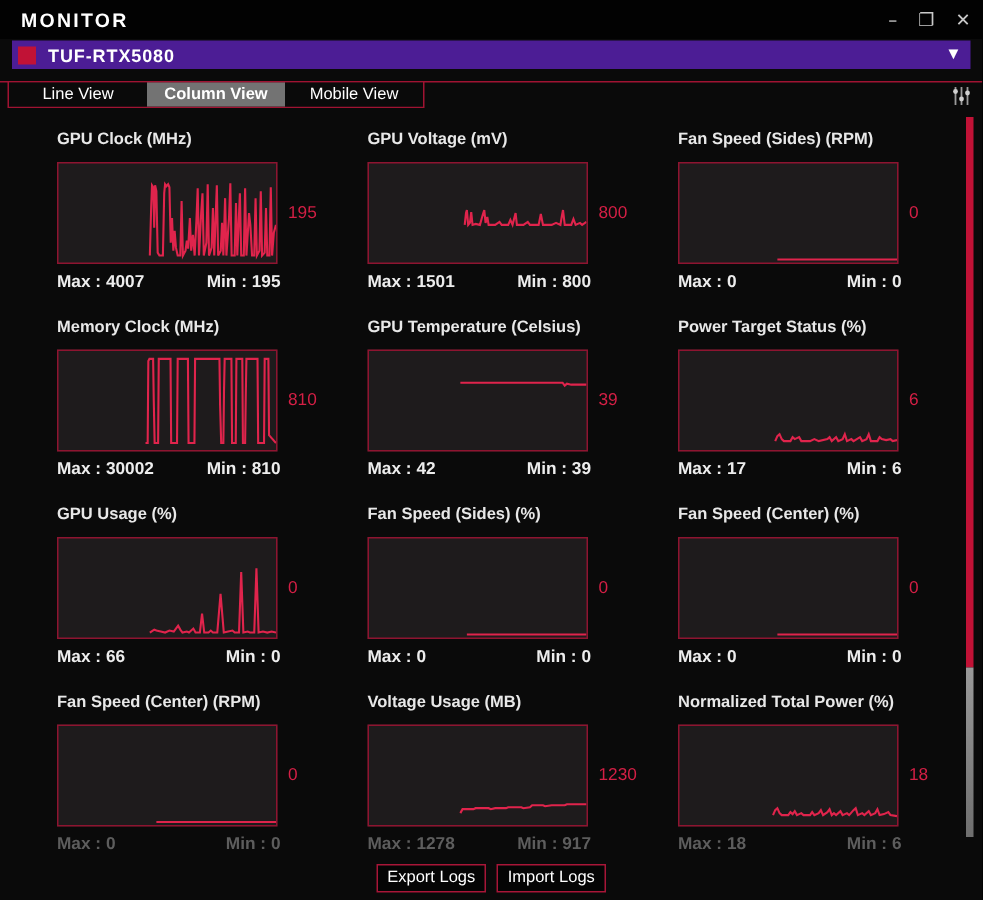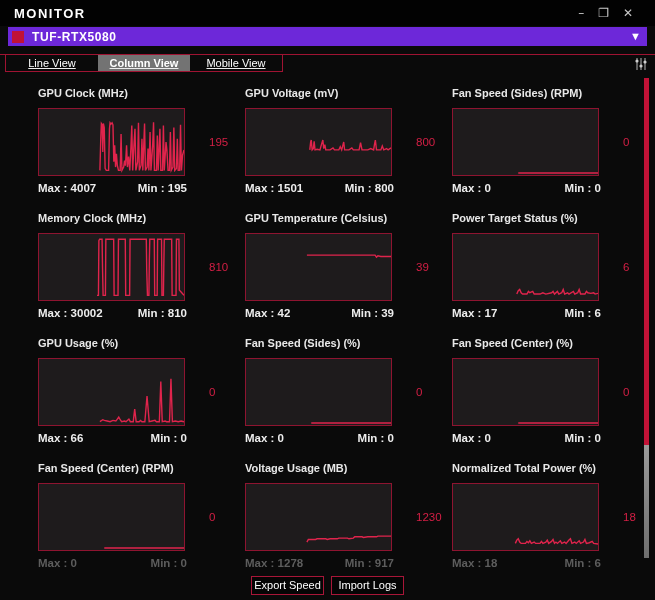--- a/index.html
+++ b/index.html
@@ -2,42 +2,42 @@
 <html><head>
 <meta charset="utf-8">
 <style>
   html,body{margin:0;padding:0;background:#000;}
   .app{
     position:relative;width:655px;height:600px;background:#0a0a0a;
     font-family:"Liberation Sans","DejaVu Sans",sans-serif;color:#ededed;
     overflow:hidden;user-select:none;
   }
   
-  .titlebar{height:26px;background:#020202;display:flex;align-items:center;padding:0 22px 0 14px;}
+  .titlebar{height:26px;background:#020202;display:flex;align-items:center;padding:0 8px 0 14px;}
   .apptitle{font-size:13px;font-weight:bold;letter-spacing:1.5px;color:#fff;}
   .winctrls{margin-left:auto;display:flex;gap:14px;align-items:center;}
   .winbtn{color:#c9c9c9;font-size:12px;line-height:1;cursor:default;font-family:"DejaVu Sans",sans-serif;}
   
-  .devicebar{height:19px;margin:1px 8px 0 8px;background:#6d28d9;display:flex;align-items:center;padding:0 6px 0 4px;}
+  .devicebar{height:19px;margin:1px 8px 0 8px;background:#4c1d95;display:flex;align-items:center;padding:0 6px 0 4px;}
   .devsq{width:12px;height:12px;background:#c11236;margin-right:8px;}
   .devname{font-size:12px;font-weight:bold;letter-spacing:.6px;color:#fff;}
   .ddown{margin-left:auto;color:#fff;font-size:11px;line-height:1;}
   
   .tabstrip{position:relative;margin-top:8px;border-top:1px solid #a01332;height:20px;}
-  .tabs{position:absolute;left:5px;top:-1px;display:flex;border:1px solid #a01332;height:18px;box-sizing:border-box;text-decoration:underline;}
+  .tabs{position:absolute;left:5px;top:-1px;display:flex;border:1px solid #a01332;height:18px;box-sizing:border-box;}
   .tab{width:92px;display:flex;align-items:center;justify-content:center;font-size:11px;color:#fff;background:#0a0a0a;cursor:pointer;}
   .tab.active{background:#737373;font-weight:bold;}
   .sliders{position:absolute;right:7px;top:2px;width:14px;height:14px;}
   
   .content{padding:7px 0 0 38px;display:grid;grid-template-columns:207px 207px 207px;grid-auto-rows:125px;}
   .ctitle{font-size:11px;font-weight:bold;color:#e8e8e8;height:14px;margin:5px 0 7px 0;}
   .crow{display:flex;align-items:stretch;}
   .cbox{width:147px;height:68px;background:#1e1b1c;border:1px solid #8e1430;box-sizing:border-box;}
   .cbox svg{display:block;width:100%;height:100%;}
-  .cval{display:flex;align-items:center;padding-left:24px;font-size:11.5px;color:#d41f45;}
+  .cval{display:flex;align-items:center;padding-left:7px;font-size:11.5px;color:#d41f45;}
   .cstats{width:149px;display:flex;justify-content:space-between;margin-top:6px;font-size:11.5px;font-weight:bold;color:#ededed;}
   .cell.faded .cstats{color:#5d5d5d;}
   
   .footer{position:absolute;left:0;bottom:0;width:100%;height:30px;background:#0a0a0a;display:flex;justify-content:center;align-items:center;gap:7px;}
   .fbtn{width:73px;height:19px;background:#050505;border:1px solid #a81638;color:#fff;font-size:11px;font-family:inherit;cursor:pointer;padding:0;}
   
   .scrollbar{position:absolute;right:6px;top:78px;width:5px;height:492px;}
   .sthumb{width:100%;height:367px;background:#c11236;}
   .strack{width:100%;height:113px;background:linear-gradient(#9a9a9a,#6f6f6f);}
 </style>
@@ -260,21 +260,21 @@
       <div class="cval">18</div>
     </div>
     <div class="cstats">
       <span class="cmax">Max : 18</span>
       <span class="cmin">Min : 6</span>
     </div>
   </div>
     </div>
 
   <div class="footer">
-    <button class="fbtn">Export Speed</button>
+    <button class="fbtn">Export Logs</button>
     <button class="fbtn">Import Logs</button>
   </div>
 
   <div class="scrollbar">
     <div class="sthumb"></div>
     <div class="strack"></div>
   </div>
 
 </div>
 

